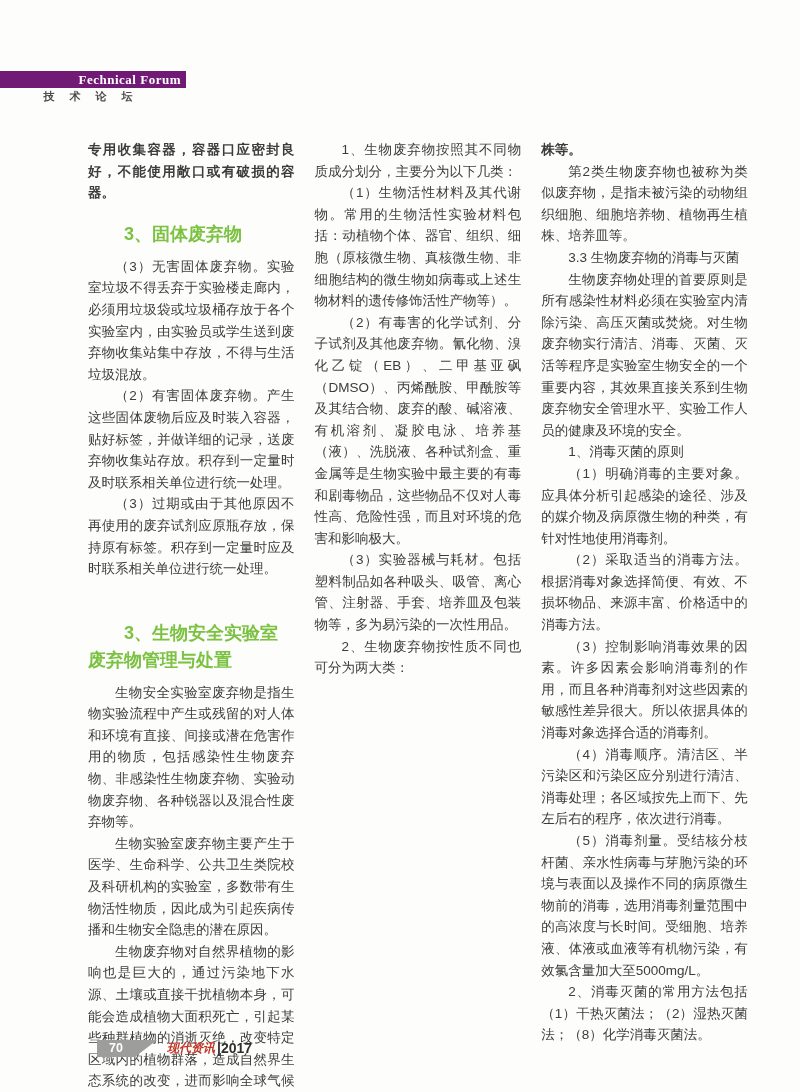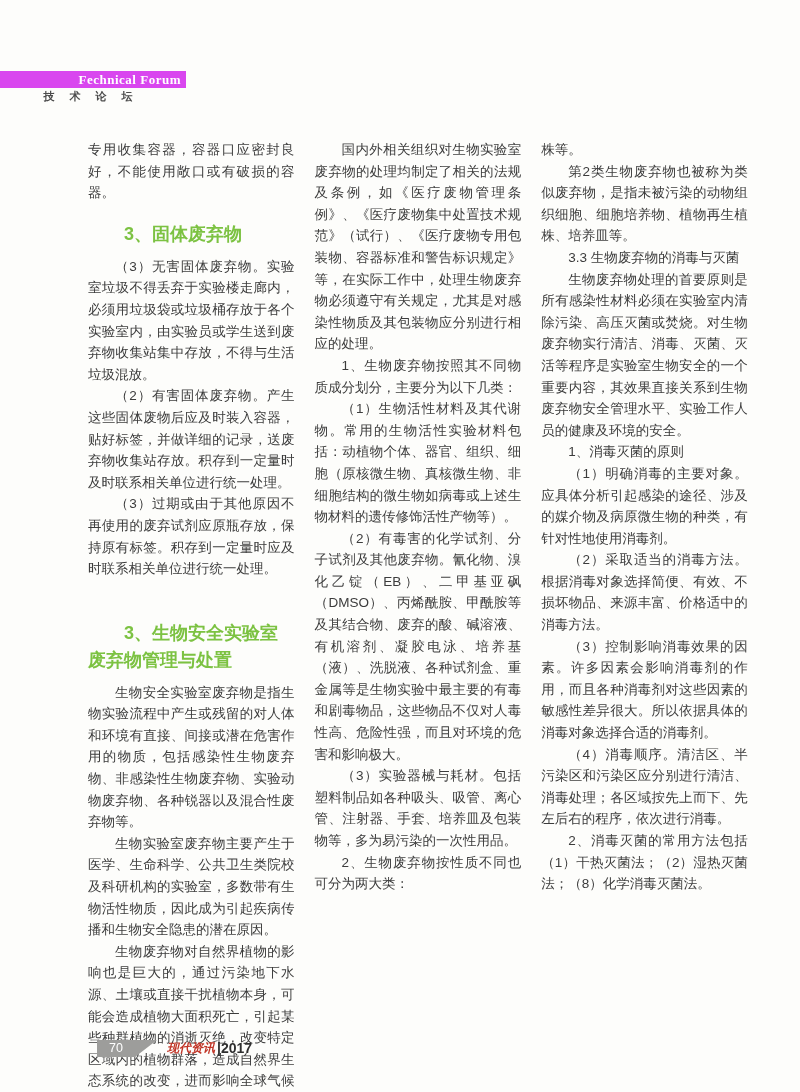--- a/index.html
+++ b/index.html
@@ -9,21 +9,21 @@
     font-family:"Liberation Sans","DejaVu Sans",sans-serif;
   }
   .page{
     position:relative;width:800px;height:1092px;
     background:#fdfdfb;overflow:hidden;
   }
 
   
   .banner{
     position:absolute;left:0;top:71px;width:186px;height:17px;
-    background:#d946ef;
+    background:#701a75;
     display:flex;align-items:center;justify-content:flex-end;
   }
   .banner-en{
     color:#ffffff;font-family:"Liberation Serif","DejaVu Serif",serif;
     font-weight:bold;font-size:13px;line-height:17px;padding-right:5px;
     letter-spacing:.5px;
   }
   .banner-cn{
     position:absolute;left:0;top:89px;width:182px;
     text-align:center;color:#4c4c4c;font-size:11px;font-weight:bold;
@@ -34,37 +34,37 @@
   .content{
     position:absolute;left:88px;top:139px;width:660px;height:870px;
     display:flex;gap:20px;
   }
   .col{
     width:206.6px;flex:0 0 206.6px;
     color:#3c3c3c;font-size:13.5px;line-height:21.6px;
     text-align:justify;
   }
   .para{margin:0;text-indent:2em;}
-  .para.cont{text-indent:0;}
+  .para.cont{text-indent:0;font-weight:bold;}
   .h-green{
     margin:17px 0 8px 0;
     color:#7cc242;font-size:18px;line-height:27px;font-weight:bold;
     text-indent:2em;text-align:left;
   }
   .h-green.second{margin-top:40px;}
 
   
   .footer{
     position:absolute;left:97px;top:1039px;height:18px;
     display:flex;align-items:center;
   }
   .pageno-flag{display:flex;align-items:flex-start;}
   .pageno-box{
     width:38px;height:17px;background:#9d9d9b;
-    color:#ffffff;font-size:12.5px;font-weight:normal;
+    color:#ffffff;font-size:12.5px;font-weight:bold;
     display:flex;align-items:center;justify-content:center;
   }
   .pageno-tail{
     width:0;height:0;
     border-top:17px solid #9d9d9b;
     border-right:22px solid transparent;
   }
   .journal{
     margin-left:10px;
     color:#c13527;font-family:"Liberation Serif","DejaVu Serif",serif;
@@ -93,38 +93,38 @@
       <p class="para">（2）有害固体废弃物。产生这些固体废物后应及时装入容器，贴好标签，并做详细的记录，送废弃物收集站存放。积存到一定量时及时联系相关单位进行统一处理。</p>
       <p class="para">（3）过期或由于其他原因不再使用的废弃试剂应原瓶存放，保持原有标签。积存到一定量时应及时联系相关单位进行统一处理。</p>
       <p class="h-green second">3、生物安全实验室废弃物管理与处置</p>
       <p class="para">生物安全实验室废弃物是指生物实验流程中产生或残留的对人体和环境有直接、间接或潜在危害作用的物质，包括感染性生物废弃物、非感染性生物废弃物、实验动物废弃物、各种锐器以及混合性废弃物等。</p>
       <p class="para">生物实验室废弃物主要产生于医学、生命科学、公共卫生类院校及科研机构的实验室，多数带有生物活性物质，因此成为引起疾病传播和生物安全隐患的潜在原因。</p>
       <p class="para">生物废弃物对自然界植物的影响也是巨大的，通过污染地下水源、土壤或直接干扰植物本身，可能会造成植物大面积死亡，引起某些种群植物的消逝灭绝，改变特定区域内的植物群落，造成自然界生态系统的改变，进而影响全球气候变化。</p>
 
     </div>
 
     <div class="col">
-      <p class="para">国内外相关组织对生物实验室废弃物的处理均制定了相关的法规及条例，如《医疗废物管理条例》、《医疗废物集中处置技术规范》（试行）、《医疗废物专用包装物、容器标准和警告标识规定》等，在实际工作中，处理生物废弃物必须遵守有关规定，尤其是对感染性物质及其包装物应分别进行相应的处理。</p>
       <p class="para">1、生物废弃物按照其不同物质成分划分，主要分为以下几类：</p>
       <p class="para">（1）生物活性材料及其代谢物。常用的生物活性实验材料包括：动植物个体、器官、组织、细胞（原核微生物、真核微生物、非细胞结构的微生物如病毒或上述生物材料的遗传修饰活性产物等）。</p>
       <p class="para">（2）有毒害的化学试剂、分子试剂及其他废弃物。氰化物、溴化乙锭（EB）、二甲基亚砜（DMSO）、丙烯酰胺、甲酰胺等及其结合物、废弃的酸、碱溶液、有机溶剂、凝胶电泳、培养基（液）、洗脱液、各种试剂盒、重金属等是生物实验中最主要的有毒和剧毒物品，这些物品不仅对人毒性高、危险性强，而且对环境的危害和影响极大。</p>
       <p class="para">（3）实验器械与耗材。包括塑料制品如各种吸头、吸管、离心管、注射器、手套、培养皿及包装物等，多为易污染的一次性用品。</p>
       <p class="para">2、生物废弃物按性质不同也可分为两大类：</p>
     </div>
 
     <div class="col">
       <p class="para cont">株等。</p>
       <p class="para">第2类生物废弃物也被称为类似废弃物，是指未被污染的动物组织细胞、细胞培养物、植物再生植株、培养皿等。</p>
       <p class="para">3.3 生物废弃物的消毒与灭菌</p>
       <p class="para">生物废弃物处理的首要原则是所有感染性材料必须在实验室内清除污染、高压灭菌或焚烧。对生物废弃物实行清洁、消毒、灭菌、灭活等程序是实验室生物安全的一个重要内容，其效果直接关系到生物废弃物安全管理水平、实验工作人员的健康及环境的安全。</p>
       <p class="para">1、消毒灭菌的原则</p>
       <p class="para">（1）明确消毒的主要对象。应具体分析引起感染的途径、涉及的媒介物及病原微生物的种类，有针对性地使用消毒剂。</p>
       <p class="para">（2）采取适当的消毒方法。根据消毒对象选择简便、有效、不损坏物品、来源丰富、价格适中的消毒方法。</p>
       <p class="para">（3）控制影响消毒效果的因素。许多因素会影响消毒剂的作用，而且各种消毒剂对这些因素的敏感性差异很大。所以依据具体的消毒对象选择合适的消毒剂。</p>
       <p class="para">（4）消毒顺序。清洁区、半污染区和污染区应分别进行清洁、消毒处理；各区域按先上而下、先左后右的程序，依次进行消毒。</p>
+      <p class="para">（5）消毒剂量。受结核分枝杆菌、亲水性病毒与芽胞污染的环境与表面以及操作不同的病原微生物前的消毒，选用消毒剂量范围中的高浓度与长时间。受细胞、培养液、体液或血液等有机物污染，有效氯含量加大至5000mg/L。</p>
       <p class="para">2、消毒灭菌的常用方法包括（1）干热灭菌法；（2）湿热灭菌法；（8）化学消毒灭菌法。</p>
     </div>
 
   </div>
 
   <div class="footer">
     <div class="pageno-flag">
       <div class="pageno-box">70</div>
       <div class="pageno-tail"></div>
     </div>

